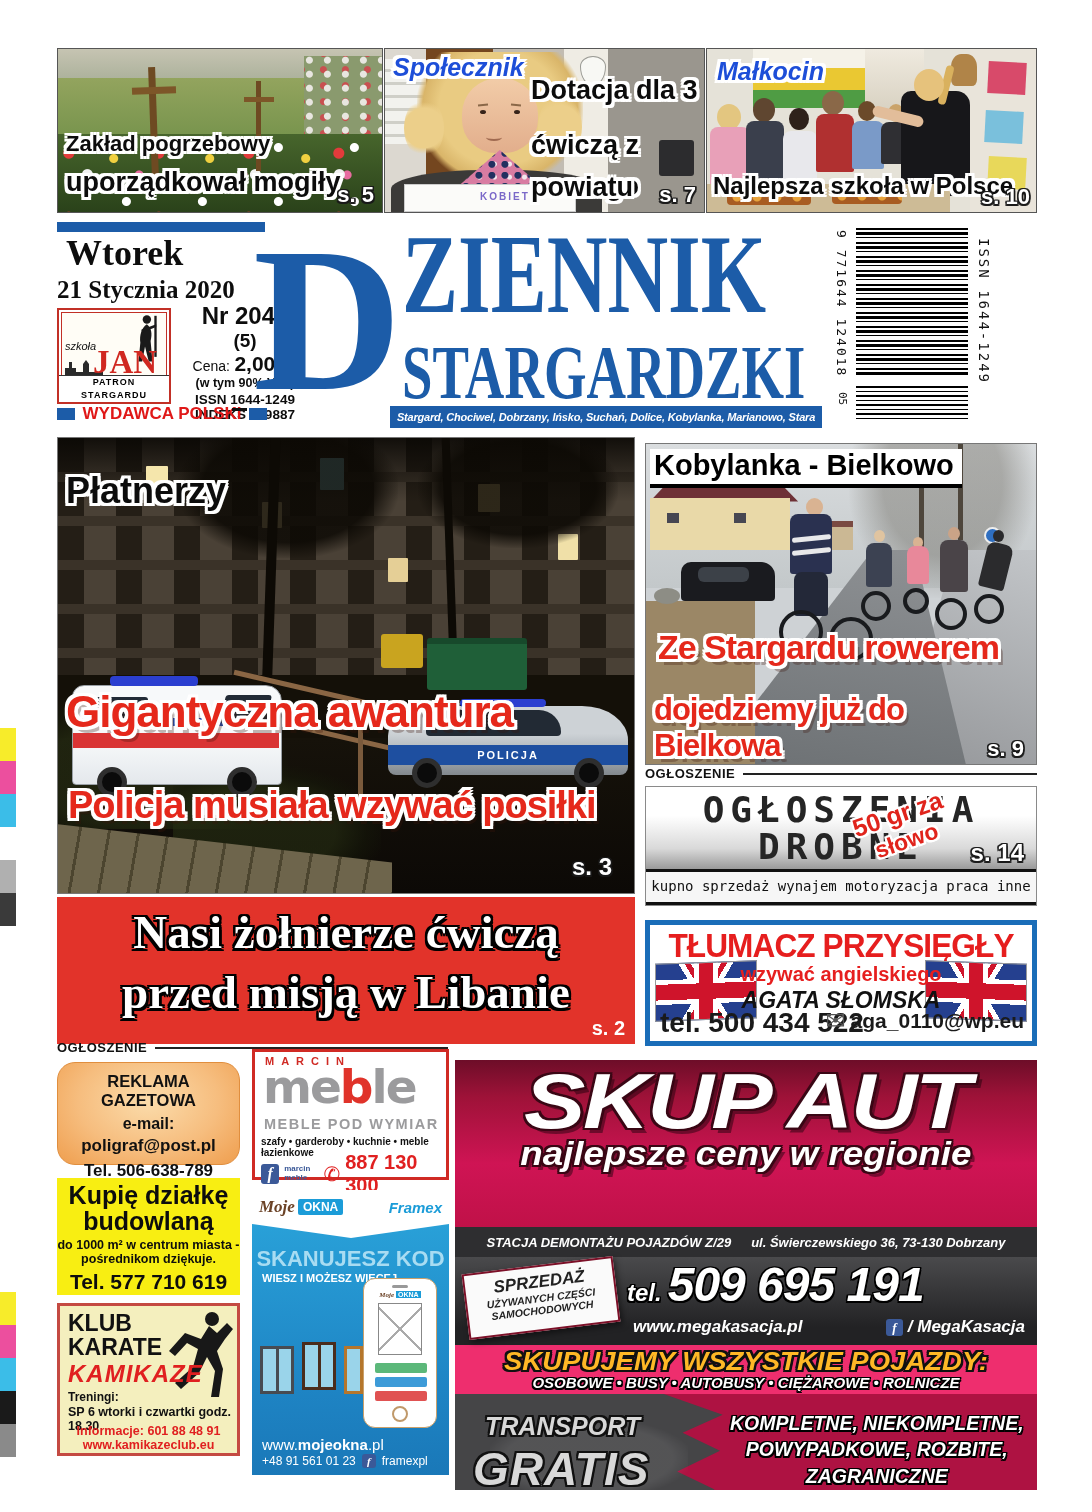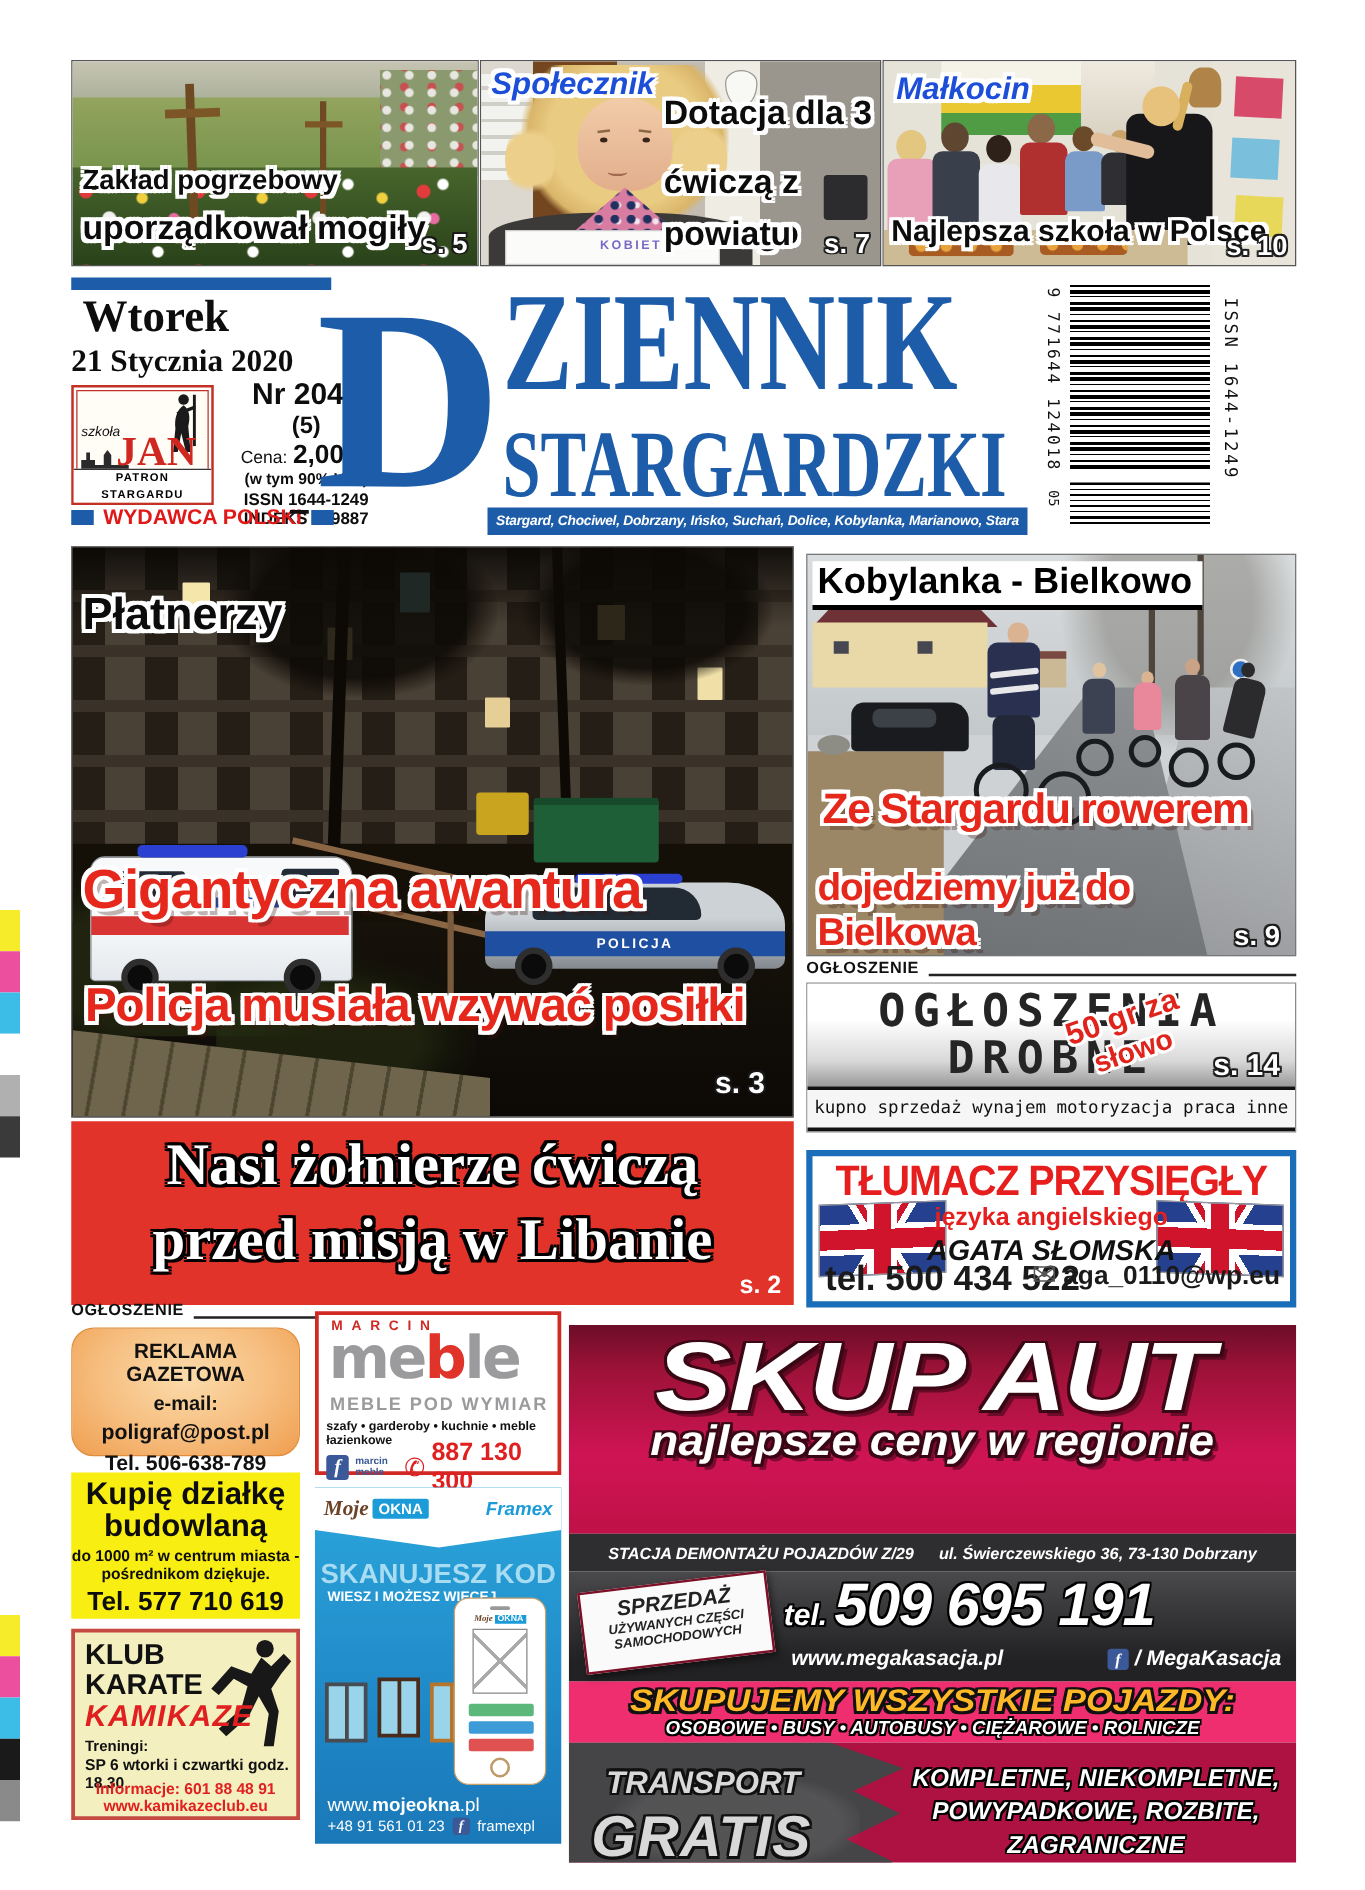--- a/index.html
+++ b/index.html
@@ -121,21 +121,21 @@
   .pb-road{right:0;top:33%;width:36%;height:67%;background:linear-gradient(200deg,#c2c5c8,#95979a);clip-path:polygon(42% 0,100% 0,100% 100%,0 100%);}
   .pb-path{left:16%;top:33%;width:66%;height:67%;background:linear-gradient(190deg,#8f9295,#6d7174);clip-path:polygon(64% 0,80% 0,100% 100%,0 100%);}
   .pb-ground{left:0;top:49%;width:28%;height:51%;background:#9b8766;}
   .pb-sign{right:9%;top:26%;width:17px;height:17px;border-radius:50%;background:#2f6fc1;border:2px solid #eee;}
   .cy-head{position:absolute;border-radius:50%;}
   .cy-body{position:absolute;border-radius:8px 8px 3px 3px;}
   .cy-wheel{position:absolute;border-radius:50%;background:transparent;border:4px solid #191b1e;}
   .cy-stripe{position:absolute;background:#e8e8ea;height:5px;border-radius:2px;}
 
   
-  .og-label{display:flex;align-items:flex-end;gap:8px;}
+  .og-label{display:flex;align-items:center;gap:8px;}
   .og-label span{font-weight:800;font-size:13px;color:#111;letter-spacing:.5px;}
   .og-label i{flex:1;height:2px;background:#222;}
   .clsf{left:645px;top:786px;width:392px;height:120px;border:1px solid #8a8a8a;}
   .clsf-main{position:relative;width:100%;height:82px;background:linear-gradient(180deg,#ffffff 0 35%,#d9d9d9 75%,#9a9a9a);overflow:hidden;}
   .seg{font-family:"DejaVu Sans Mono",monospace;font-weight:800;color:#252525;letter-spacing:6px;transform:scaleY(1.12);}
   .clsf-cats{width:100%;height:36px;background:#f6f6f6;border-top:3px solid #111;border-bottom:3px solid #111;text-align:center;font-family:"DejaVu Sans Mono",monospace;font-size:14px;line-height:29px;color:#111;}
   .clsf-price{position:absolute;left:176px;top:12px;width:160px;text-align:center;transform:rotate(-19deg);color:#e0241c;font-weight:900;}
   .trans{left:645px;top:920px;width:392px;height:126px;border:5px solid #1a6db8;background:#fff;}
   .tr-title{margin-top:1px;text-align:center;font-weight:900;font-size:34px;color:#e61e1e;transform:scaleX(.93);letter-spacing:-1px;}
   .ukflag{position:absolute;width:102px;height:58px;border:1px solid #999;background:linear-gradient(90deg,transparent 43%,#cf142b 43% 57%,transparent 57%),linear-gradient(0deg,transparent 36%,#cf142b 36% 64%,transparent 64%),linear-gradient(90deg,transparent 38%,#fff 38% 62%,transparent 62%),linear-gradient(0deg,transparent 28%,#fff 28% 72%,transparent 72%),linear-gradient(59deg,transparent 46.5%,#cf142b 46.5% 51%,transparent 51%),linear-gradient(-59deg,transparent 46.5%,#cf142b 46.5% 51%,transparent 51%),linear-gradient(59deg,transparent 42%,#fff 42% 55.5%,transparent 55.5%),linear-gradient(-59deg,transparent 42%,#fff 42% 55.5%,transparent 55.5%),#25408f;}
@@ -429,21 +429,21 @@
       </div>
       <div class="abs wout" style="right:12px;bottom:2px;font-size:24px;font-weight:900">s. 14</div>
     </div>
     <div class="clsf-cats">kupno sprzedaż wynajem motoryzacja praca inne</div>
   </div>
 
   <div class="abs trans">
     <div class="tr-title">TŁUMACZ PRZYSIĘGŁY</div>
     <div class="ukflag" style="left:5px;top:37px;transform:skewY(-2deg)"></div>
     <div class="ukflag" style="right:5px;top:37px;transform:skewY(2deg)"></div>
-    <div class="abs" style="left:0;top:38px;width:100%;text-align:center;color:#e61e1e;font-weight:800;font-size:20px">języka angielskiego</div>
+    <div class="abs" style="left:0;top:38px;width:100%;text-align:center;color:#e61e1e;font-weight:800;font-size:20px">wzywać angielskiego</div>
     <div class="abs" style="left:0;top:62px;width:100%;text-align:center;color:#111;font-weight:800;font-style:italic;font-size:23px">AGATA SŁOMSKA</div>
     <div class="abs" style="left:10px;bottom:2px;font-weight:900;font-size:28px;color:#1a1a1a">tel. 500 434 522</div>
     <div class="abs" style="right:8px;bottom:6px;display:flex;align-items:center;gap:5px">
       <span style="font-size:24px;color:#555">✉</span>
       <span style="font-weight:800;font-size:21px;color:#1a1a1a">aga_0110@wp.eu</span>
     </div>
   </div>
 
   <div class="abs og-label" style="left:57px;top:1040px;width:391px">
     <span>OGŁOSZENIE</span>

